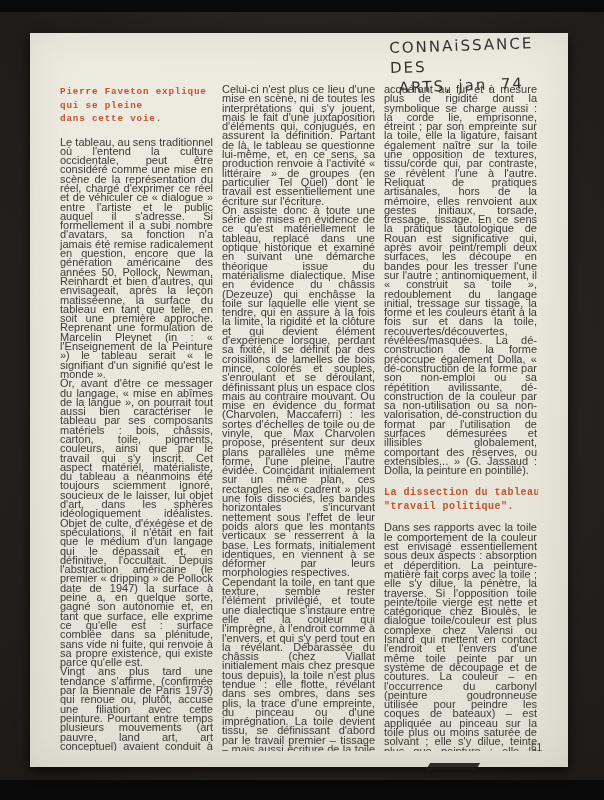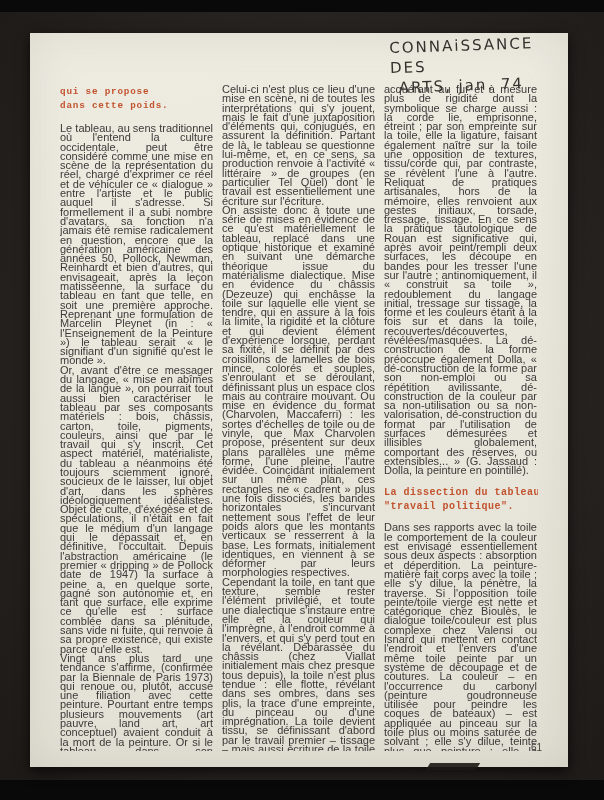--- a/index.html
+++ b/index.html
@@ -71,22 +71,23 @@
 
     <div class="handwriting">
       <div>CONNAiSSANCE DES</div>
       <div class="hw2">ARTS, jan. 74</div>
     </div>
 
     <div class="content">
 
       <div class="col">
         <div class="intro-heading">
-          <div>qui se propose</div>
-          <div>dans cette poids.</div>
+          <div>Pierre Faveton explique</div>
+          <div>qui se pleine</div>
+          <div>dans cette voie.</div>
         </div>
         <p class="body">Le tableau, au sens traditionnel où l'entend la culture occidentale, peut être considéré comme une mise en scène de la représentation du réel, chargé d'exprimer ce réel et de véhiculer ce « dialogue » entre l'artiste et le public auquel il s'adresse. Si formellement il a subi nombre d'avatars, sa fonction n'a jamais été remise radicalement en question, encore que la génération américaine des années 50, Pollock, Newman, Reinhardt et bien d'autres, qui envisageait, après la leçon matisséenne, la surface du tableau en tant que telle, en soit une première approche. Reprenant une formulation de Marcelin Pleynet (in : « l'Enseignement de la Peinture ») le tableau serait « le signifiant d'un signifié qu'est le monde ».</p>
         <p class="body">Or, avant d'être ce messager du langage, « mise en abîmes de la langue », on pourrait tout aussi bien caractériser le tableau par ses composants matériels : bois, châssis, carton, toile, pigments, couleurs, ainsi que par le travail qui s'y inscrit. Cet aspect matériel, matérialiste, du tableau a néanmoins été toujours sciemment ignoré, soucieux de le laisser, lui objet d'art, dans les sphères idéologiquement idéalistes. Objet de culte, d'éxégèse et de spéculations, il n'était en fait que le médium d'un langage qui le dépassait et, en définitive, l'occultait. Depuis l'abstraction américaine (le premier « dripping » de Pollock date de 1947) la surface à peine a, en quelque sorte, gagné son autonomie et, en tant que surface, elle exprime ce qu'elle est : surface comblée dans sa plénitude, sans vide ni fuite, qui renvoie à sa propre existence, qui existe parce qu'elle est.</p>
         <p class="body">Vingt ans plus tard une tendance s'affirme, (confirmée par la Biennale de Paris 1973) qui renoue ou, plutôt, accuse une filiation avec cette peinture. Pourtant entre temps plusieurs mouvements (art pauvre, land art, art conceptuel) avaient conduit à la mort de la peinture. Or si le tableau, dans son entendement traditionnel, est remis en cause, la peinture en revanche ne meurt pas. Elle renaît même, noyau de la raison d'être du courant de ces nouveaux peintres (en général jeunes) qui tentent une redéfinition de ce qu'est la peinture et, par-delà, le tableau. C'est la peinture elle-même qui est le sujet de leurs recherches. L'objet résultant devient objet de connaissance, issu à la fois d'une réflexion théorique et d'une pratique qui tend à la mise en évidence de sa matérialité, de sa spécificité.</p>
         <p class="body">La ruine de l'image (que le tableau était chargé de véhiculer jusqu'alors) est la première conséquence de cette affirmation de la réalité matérielle du tableau.</p>
       </div>
 
       <div class="col">
         <p class="body">Celui-ci n'est plus ce lieu d'une mise en scène, ni de toutes les interprétations qui s'y jouent, mais le fait d'une juxtaposition d'éléments qui, conjugués, en assurent la définition. Partant de là, le tableau se questionne lui-même, et, en ce sens, sa production renvoie à l'activité « littéraire » de groupes (en particulier Tel Quel) dont le travail est essentiellement une écriture sur l'écriture.</p>
         <p class="body">On assiste donc à toute une série de mises en évidence de ce qu'est matériellement le tableau, replacé dans une optique historique et examiné en suivant une démarche théorique issue du matérialisme dialectique. Mise en évidence du châssis (Dezeuze) qui enchâsse la toile sur laquelle elle vient se tendre, qui en assure à la fois la limite, la rigidité et la clôture et qui devient élément d'expérience lorsque, perdant sa fixité, il se définit par des croisillons de lamelles de bois mince, colorés et souples, s'enroulant et se déroulant, définissant plus un espace clos mais au contraire mouvant. Ou mise en évidence du format (Charvolen, Maccaferri) : les sortes d'échelles de toile ou de vinyle, que Max Charvolen propose, présentent sur deux plans parallèles une même forme, l'une pleine, l'autre évidée. Coincidant initialement sur un même plan, ces rectangles ne « cadrent » plus une fois dissociés, les bandes horizontales s'incurvant nettement sous l'effet de leur poids alors que les montants verticaux se resserrent à la base. Les formats, initialement identiques, en viennent à se déformer par leurs morphologies respectives.</p>

